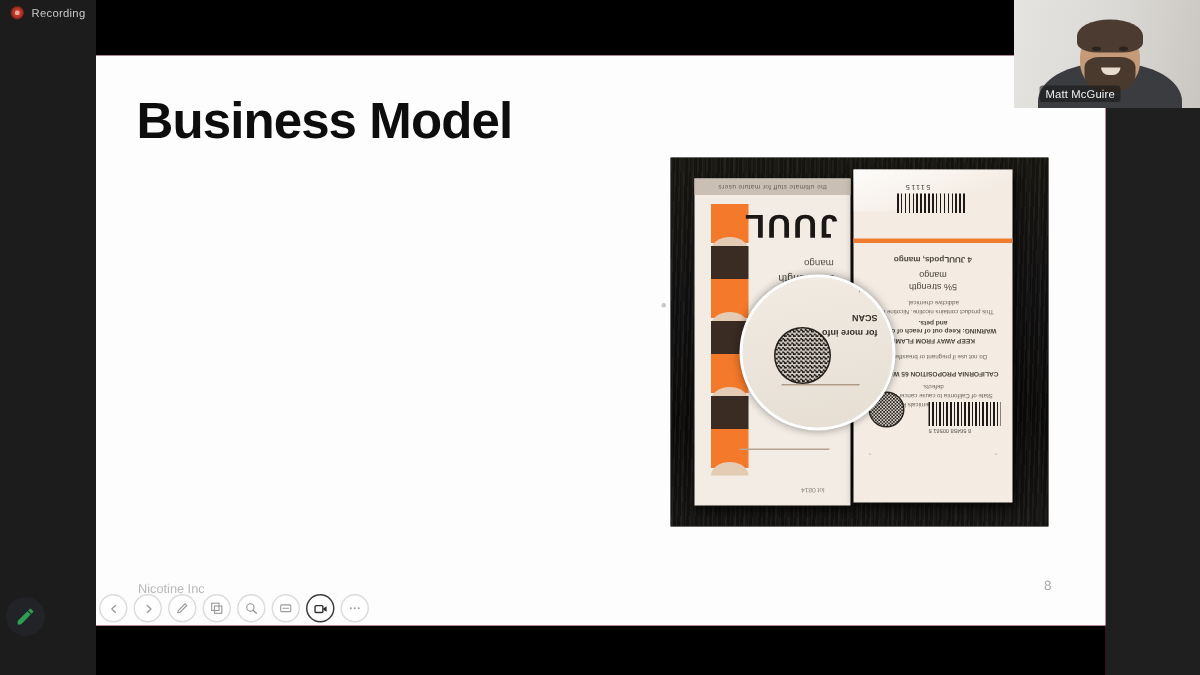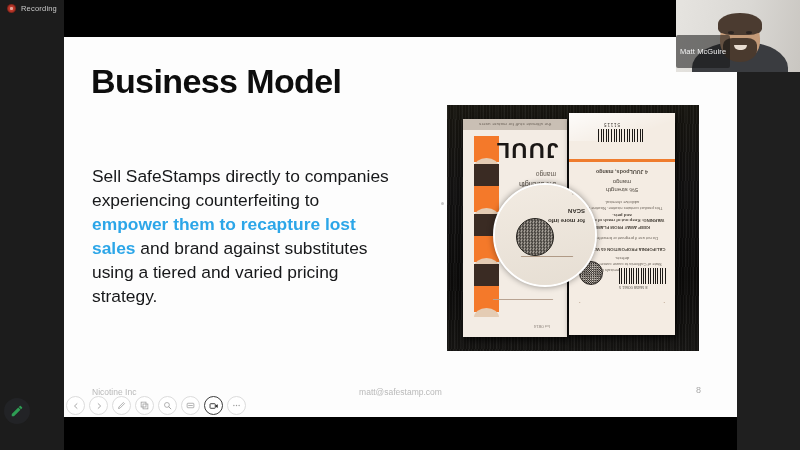--- a/index.html
+++ b/index.html
@@ -130,21 +130,21 @@
   .cam-neck{position:absolute;left:52px;bottom:14px;width:24px;height:22px;background:#a97f63;border-radius:6px;}
   .cam-head{position:absolute;left:44px;top:18px;width:40px;height:42px;border-radius:48% 48% 44% 44%;
         background:#c49a78;}
   .cam-hair{position:absolute;left:42px;top:13px;width:44px;height:22px;border-radius:50% 50% 30% 30%;
         background:#4b3b30;}
   .cam-beard{position:absolute;left:47px;top:38px;width:34px;height:24px;border-radius:30% 30% 52% 52%;
         background:#4a3a2e;}
   .cam-mouth{position:absolute;left:58px;top:45px;width:13px;height:5px;border-radius:0 0 7px 7px;background:#e8dcd0;}
   .cam-eyeL{position:absolute;left:52px;top:31px;width:6px;height:3px;border-radius:50%;background:#2b2320;}
   .cam-eyeR{position:absolute;left:70px;top:31px;width:6px;height:3px;border-radius:50%;background:#2b2320;}
-  .cam-name{position:absolute;left:0;bottom:4px;padding:12px 4px;background:rgba(20,20,20,.55);
+  .cam-name{position:absolute;left:17px;bottom:4px;padding:1px 4px;background:rgba(20,20,20,.55);
         color:#f2f2f2;font-size:7.5px;border-radius:2px;letter-spacing:.1px;}
 </style>
 </head>
 <body>
 
 <div id="app">
 
   <div class="chrome-left"></div>
   <div class="chrome-right"></div>
   <div class="chrome-top"></div>
@@ -158,23 +158,20 @@
   <div class="fab">
     <svg width="14" height="14" viewBox="0 0 24 24">
       <path d="M3 17.2V21h3.8L18 9.8 14.2 6 3 17.2zM20.7 7.1c.4-.4.4-1 0-1.4l-2.4-2.4c-.4-.4-1-.4-1.4 0l-1.8 1.8L18.9 8.9l1.8-1.8z" fill="#2e9e54"></path>
     </svg>
   </div>
 
   <div class="slide">
 
     <div class="slide-title">Business Model</div>
 
-    <div class="slide-body">
-      <span>Sell SafeStamps directly to companies experiencing counterfeiting to </span><span class="hl">empower them to recapture lost sales</span><span> and brand against substitutes using a tiered and varied pricing strategy.</span>
-    </div>
 
     <div class="dotmark"></div>
 
     <div class="photo">
       <div class="wood"></div>
 
       <div class="boxL">
         <div class="topband">
           <span>the ultimate stuff for mature users</span>
         </div>
@@ -230,21 +227,20 @@
         <div class="mag-in"></div>
         <div class="mag-t3">0.7mL</div>
         <div class="mag-t1">SCAN</div>
         <div class="mag-t2">for more info</div>
         <div class="mag-stamp"></div>
         <div class="mag-fold"></div>
       </div>
     </div>
 
     <div class="f-left">Nicotine Inc</div>
-    <div class="f-mid">matt@safestamp.com</div>
     <div class="f-right">8</div>
   </div>
 
   <div class="ptbar">
     <div class="pbtn">
       <svg width="8" height="8" viewBox="0 0 24 24">
         <path d="M15 5 7.5 12 15 19" fill="none" stroke="#9a9a9a" stroke-width="2.6" stroke-linecap="round" stroke-linejoin="round"></path>
       </svg>
     </div>
     <div class="pbtn">

